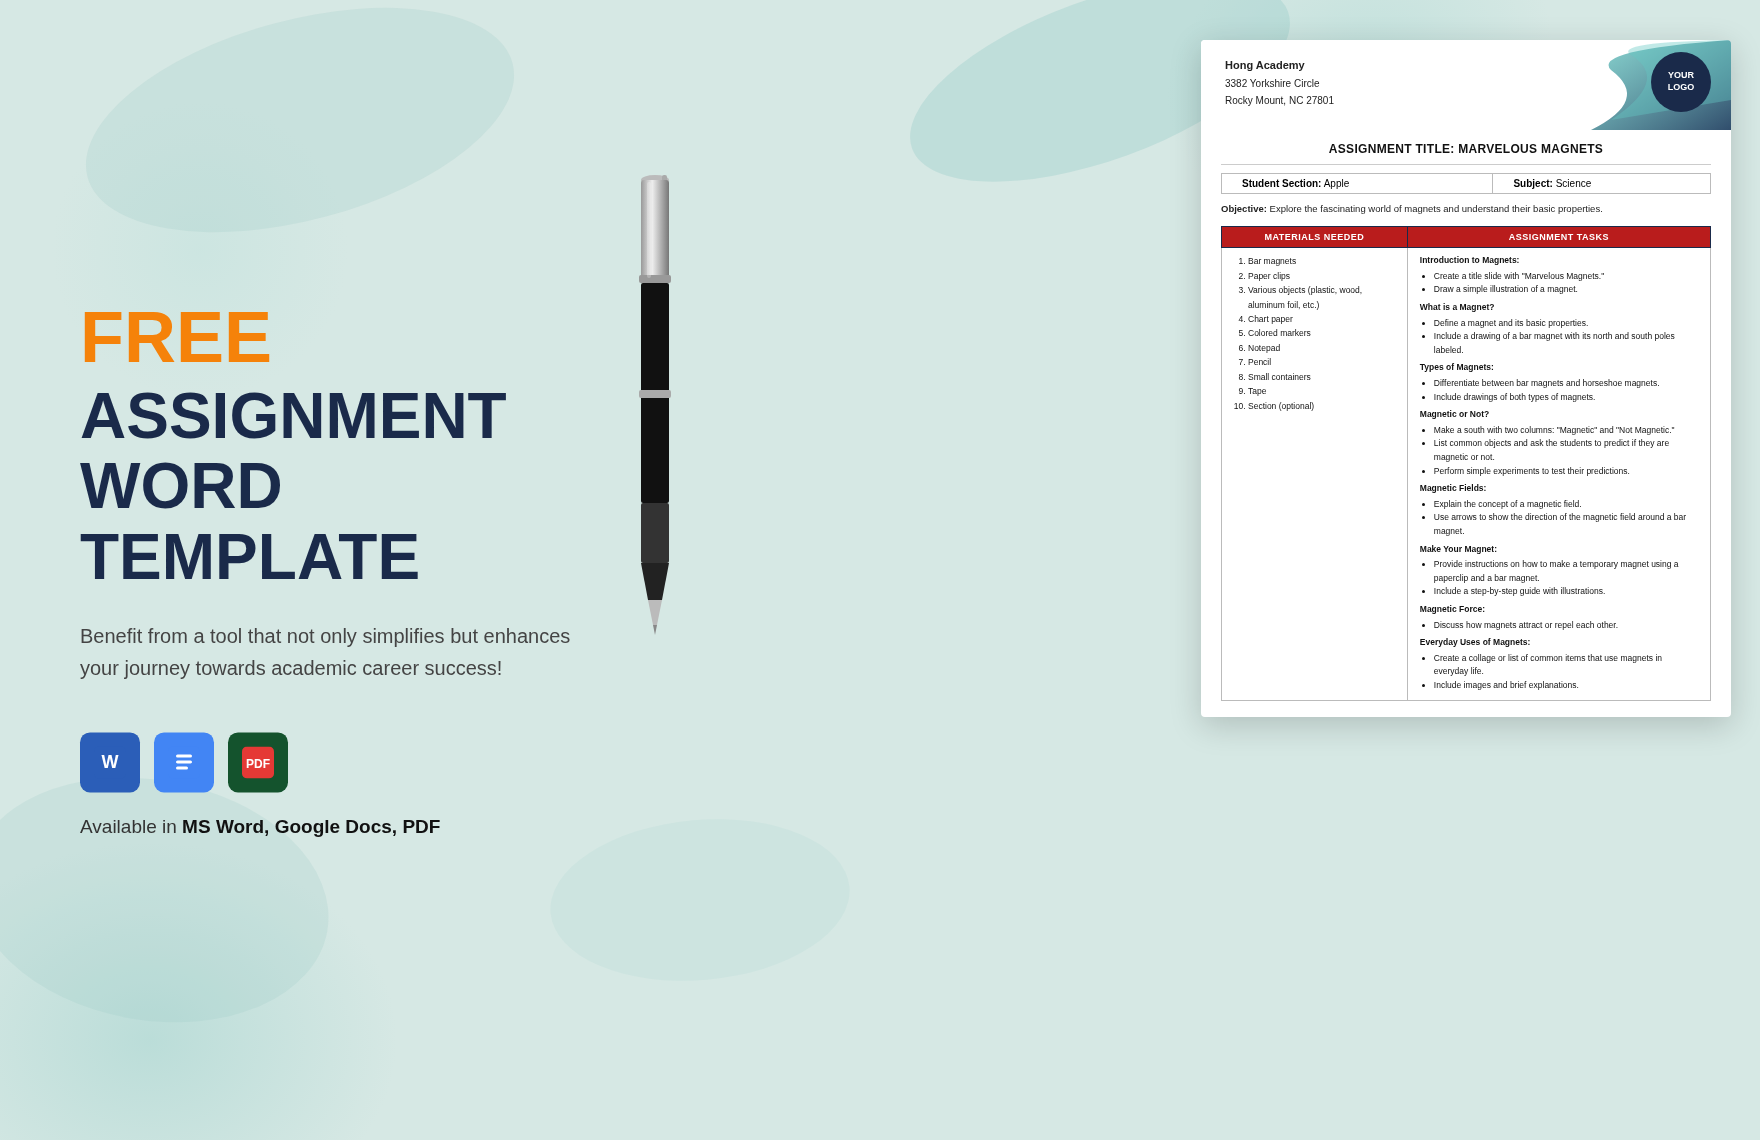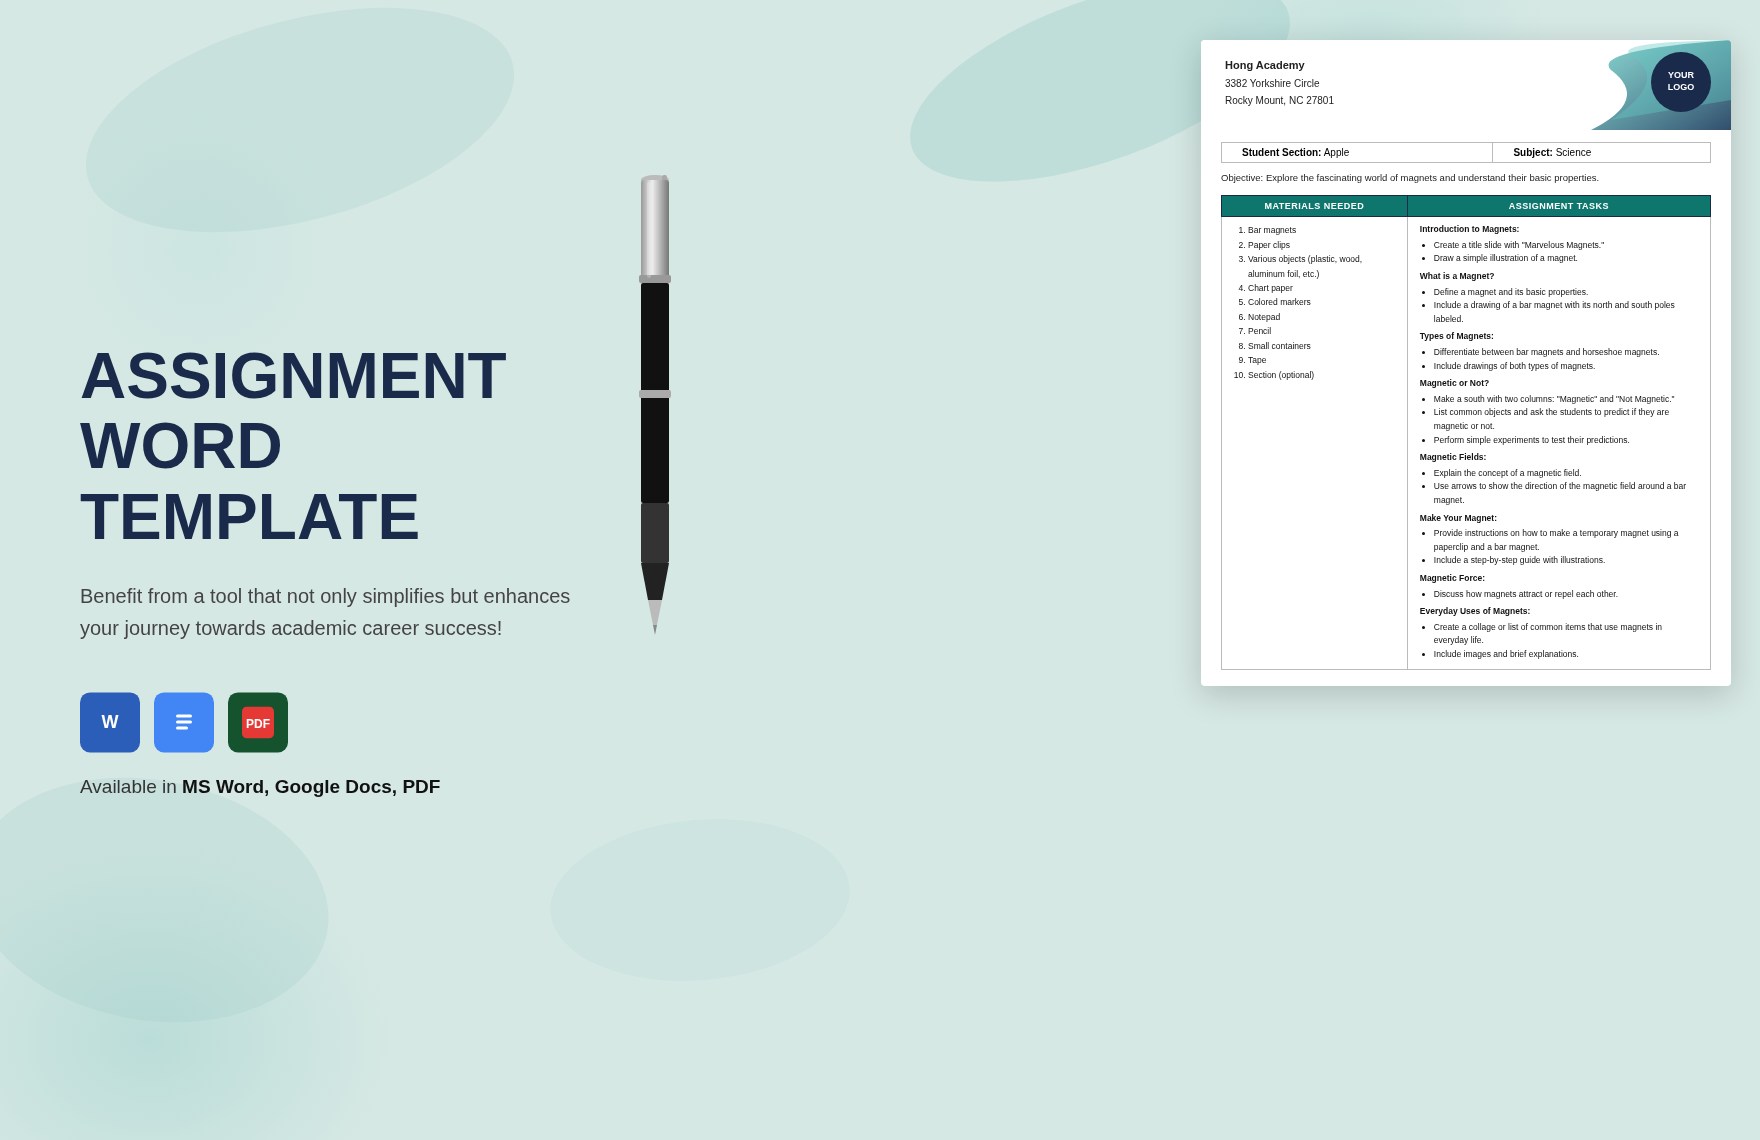--- a/index.html
+++ b/index.html
@@ -159,31 +159,31 @@
       padding: 4px 20px;
     }
     .info-table td span.label { font-weight: bold; }
 
     .objective-row {
       font-size: 9.5px;
       color: #222;
       margin-bottom: 10px;
       line-height: 1.5;
     }
-    .objective-row strong { font-weight: normal; margin-top: 16px; }
+    .objective-row strong { font-weight: bold; margin-top: 16px; }
 
     
     .content-table {
       width: 100%;
       border-collapse: collapse;
       font-size: 8.5px;
     }
 
     .content-table th {
-      background: #0f766e;
+      background: #b91c1c;
       color: white;
       text-align: center;
       padding: 5px 8px;
       font-size: 9px;
       font-weight: bold;
       letter-spacing: 0.5px;
       border: 1px solid #1a2a4a;
     }
 
     .content-table td {
@@ -267,20 +267,21 @@
 <div class="bg-mid"></div>
 
 <svg style="position:absolute;top:0;left:0;width:100%;height:100%;pointer-events:none;">
   <ellipse cx="300" cy="120" rx="220" ry="100" fill="rgba(160,205,200,0.25)" transform="rotate(-15,300,120)"></ellipse>
   <ellipse cx="150" cy="900" rx="180" ry="120" fill="rgba(150,200,195,0.2)" transform="rotate(10,150,900)"></ellipse>
   <ellipse cx="700" cy="900" rx="150" ry="80" fill="rgba(170,215,210,0.2)" transform="rotate(-5,700,900)"></ellipse>
   <ellipse cx="1100" cy="80" rx="200" ry="80" fill="rgba(140,200,195,0.3)" transform="rotate(-20,1100,80)"></ellipse>
 </svg>
 
 <div class="left-section">
+  <div class="free-label">FREE</div>
   <div class="template-title">
     <span>ASSIGNMENT</span><br>
     <span>WORD</span><br>
     <span>TEMPLATE</span>
   </div>
   <div class="description">Benefit from a tool that not only simplifies but enhances your journey towards academic career success!</div>
 
   <div class="format-icons">
     <div class="format-icon word-icon">
       <svg width="32" height="32" viewBox="0 0 32 32">
@@ -368,20 +369,21 @@
       <div>3382 Yorkshire Circle</div>
       <div>Rocky Mount, NC 27801</div>
     </div>
 
     <div class="logo-circle">
       YOUR<br>LOGO
     </div>
   </div>
 
   <div class="doc-body">
+    <div class="assignment-title-row">ASSIGNMENT TITLE: MARVELOUS MAGNETS</div>
 
     <table class="info-table">
       <tbody>
           <tr>
         <td>
           <span class="label">Student Section:</span>
           <span>Apple</span>
         </td>
         <td>
           <span class="label">Subject:</span>

